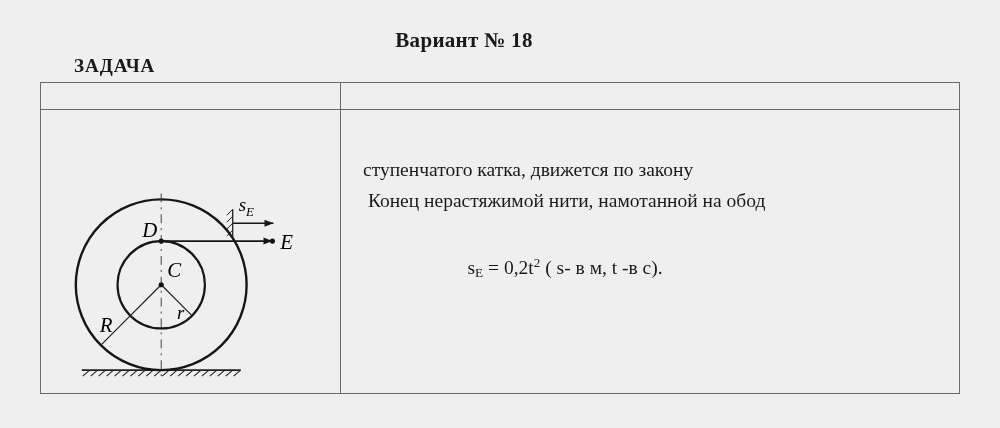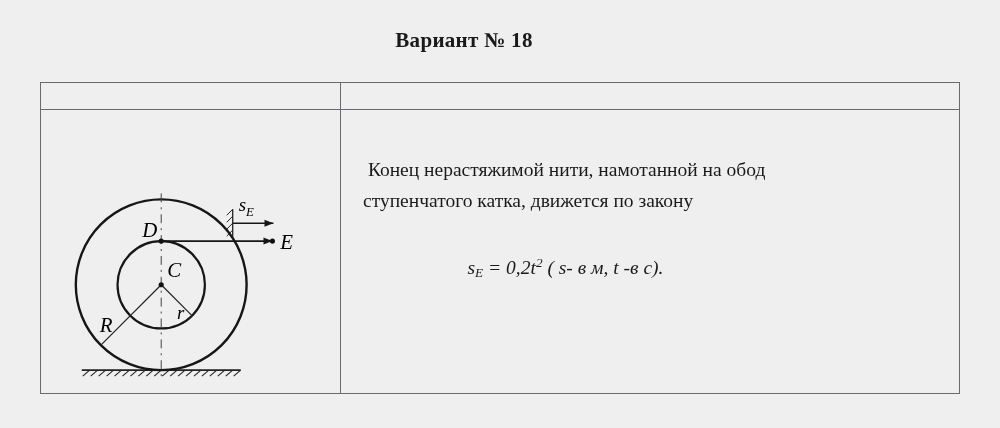--- a/index.html
+++ b/index.html
@@ -85,37 +85,37 @@
     line-height: 31px;
   }
   .text-line {
     white-space: pre-wrap;
   }
   .ital {
     font-style: italic;
   }
   .formula {
     padding-left: 46px;
-    font-style: italic;
   }
   sub {
     font-size: 0.68em;
     vertical-align: -0.28em;
   }
   sup {
     font-size: 0.68em;
     vertical-align: 0.5em;
   }
 </style>
 </head>
 <body>
 
 <div class="page">
 
   <div class="variant-title">Вариант № 18</div>
+  <div class="task-label">ЗАДАЧА</div>
 
   <div class="table">
 
     <div class="row-head">
       <div class="cell-left"></div>
       <div class="cell-right"></div>
     </div>
 
     <div class="row-body">
 
@@ -182,22 +182,22 @@
           <text x="58" y="224" font-family="Liberation Serif, serif" font-size="21" font-style="italic">R</text>
           <text x="136" y="210" font-family="Liberation Serif, serif" font-size="19" font-style="italic">r</text>
           <text x="198" y="102" font-family="Liberation Serif, serif" font-size="19" font-style="italic">
             <tspan>s</tspan><tspan dy="5" font-size="13">E</tspan>
           </text>
         </svg>
       </div>
 
       <div class="cell-right">
         <div class="text-block">
+          <div class="text-line">ступенчатого катка, движется по закону</div>
           <div class="text-line"> Конец нерастяжимой нити, намотанной на обод</div>
-          <div class="text-line">ступенчатого катка, движется по закону</div>
           <div class="text-line formula">
             <span>s</span><sub>E</sub><span> = 0,2t</span><sup>2</sup><span> ( s- в м, t -в с).</span>
           </div>
           <div class="text-line">
             
           </div>
 
         </div>
       </div>
 

